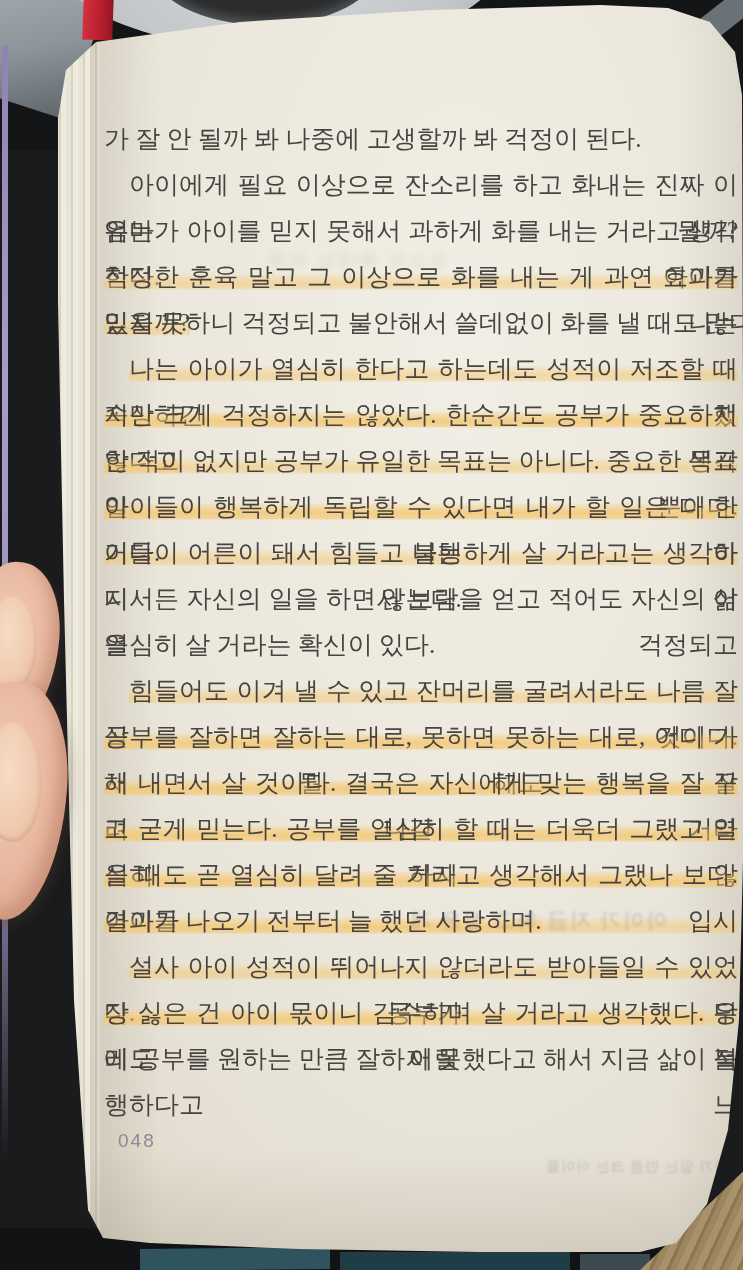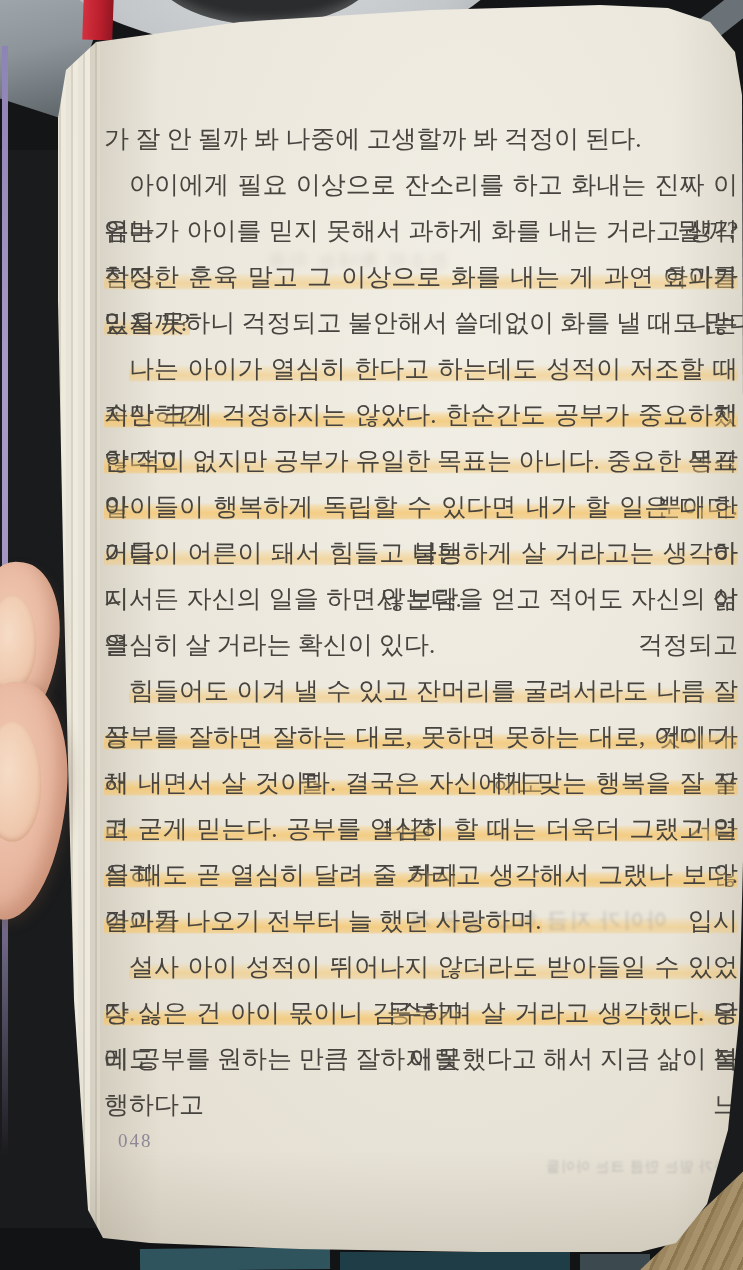--- a/index.html
+++ b/index.html
@@ -54,21 +54,21 @@
   #body-text{position:absolute;left:104px;top:116px;width:634px;
     font-size:25px;line-height:46px;color:#47443f;letter-spacing:0;}
   .line{height:46px;white-space:nowrap;}
   .line.fill{white-space:normal;text-align:justify;text-align-last:justify;}
   .line.indent{text-indent:25px;}
   .seg{border-radius:2px;margin-top:36px;}
   .hl{background-image:linear-gradient(to bottom,rgba(246,211,140,0) 36%,
       rgba(247,208,130,.30) 50%,rgba(245,198,110,.55) 74%,rgba(244,200,118,.42) 93%,
       rgba(246,211,140,.06) 100%);}
   #page-number{position:absolute;left:118px;top:1130px;
-    font-family:Liberation Serif, serif;
+    font-family:Liberation Sans, sans-serif;
     font-size:19px;letter-spacing:2px;color:#8e8795;}
   
   .ghost{position:absolute;transform:scaleX(-1);color:rgba(100,104,120,.30);
     filter:blur(1.6px);white-space:nowrap;}
   #ghost-top{left:265px;top:248px;font-size:18px;filter:blur(3px);color:rgba(140,130,115,.22);letter-spacing:3px;}
   #ghost-mid{left:408px;top:906px;font-size:21px;letter-spacing:2px;}
   #ghost-bottom{left:545px;top:1158px;font-size:14px;filter:blur(1.1px);color:rgba(108,110,124,.30);letter-spacing:1px;}
   
   .finger{position:absolute;}
   #finger-top{left:-30px;top:562px;width:88px;height:172px;transform:rotate(7deg);

